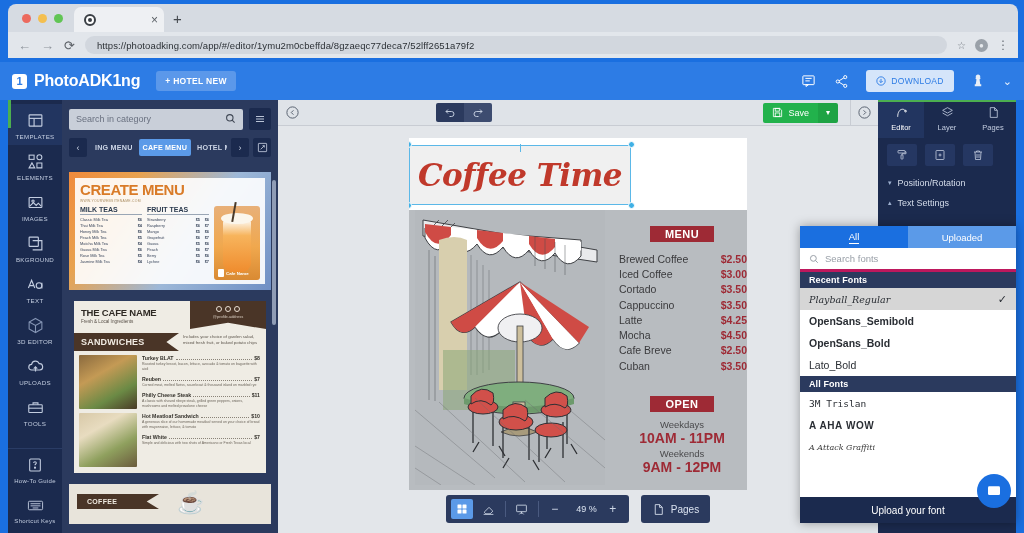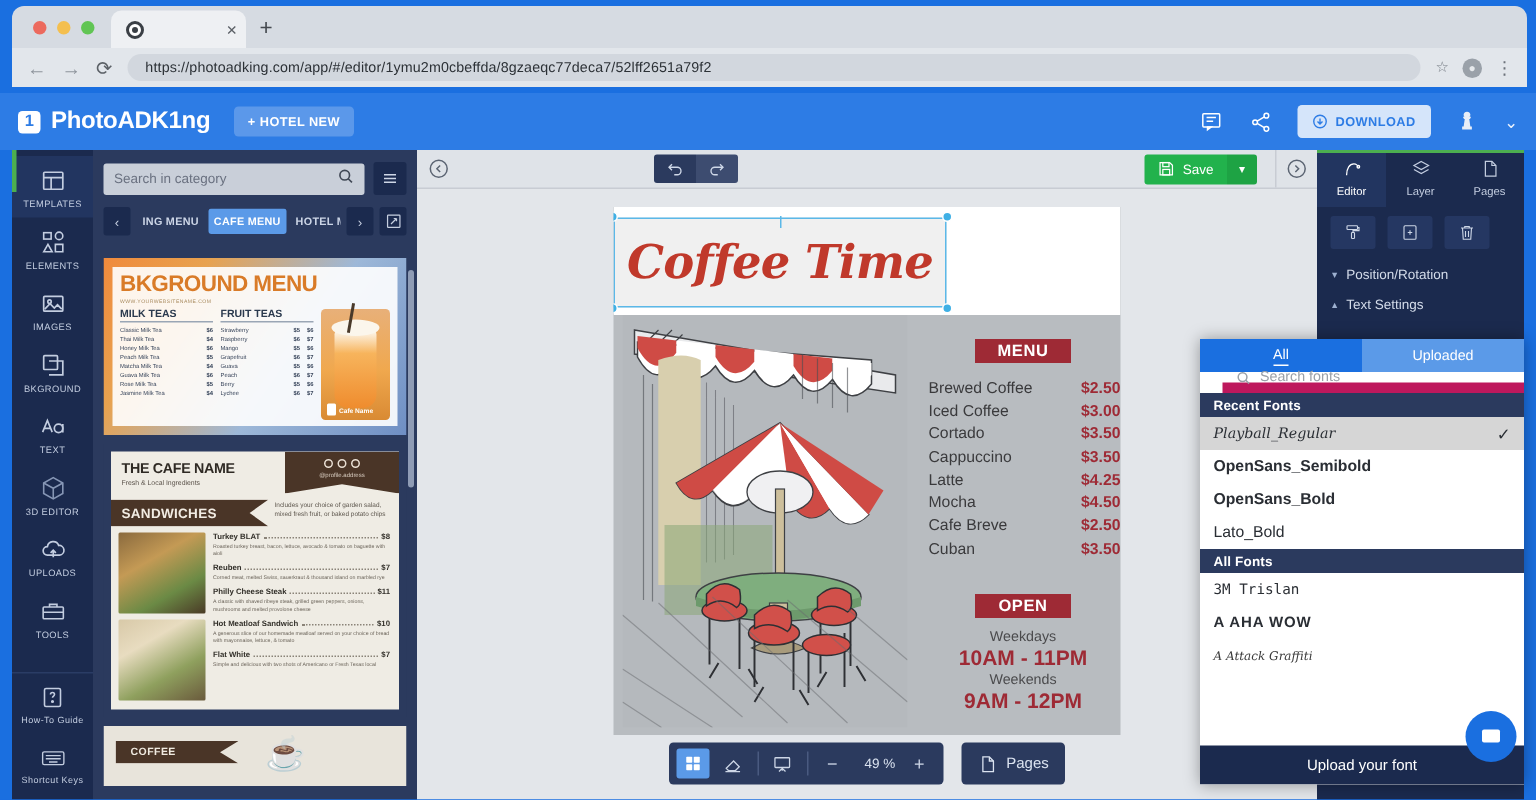--- a/index.html
+++ b/index.html
@@ -74,21 +74,21 @@
   #create-new-btn {
     margin-left: 16px; height: 20px; background: rgba(255,255,255,.22);
     border-radius: 3px; display: flex; align-items: center; gap: 4px;
     padding: 0 9px; font-size: 8.5px; letter-spacing: .3px; font-weight: bold;
   }
   #header-right { margin-left: auto; display: flex; align-items: center; gap: 16px; }
   .hicon { width: 17px; height: 17px; display: flex; align-items: center; justify-content: center; }
   #download-btn {
     height: 22px; background: rgba(255,255,255,.8); border-radius: 3px;
     display: flex; align-items: center; gap: 5px; padding: 0 10px;
-    color: #2d7ce5; font-size: 8.5px; font-weight: bold; letter-spacing: .3px;
+    color: #2d7ce5; font-size: 8.5px; font-weight: normal; letter-spacing: .3px;
   }
   #chevron-down-header { font-size: 11px; opacity: .9; }
 
   
   #left-rail {
     position: absolute; left: 8px; top: 100px; width: 54px; height: 433px;
     background: #1b2a4e; display: flex; flex-direction: column; align-items: center;
     padding-top: 4px;
   }
   #left-rail:before {
@@ -364,22 +364,22 @@
   }
   #fp-tabs { display: flex; height: 22px; }
   .fp-tab {
     flex: 1; display: flex; align-items: center; justify-content: center;
     font-size: 9.5px; color: #fff;
   }
   #fp-tab-all { background: #1a6fe0; }
   #fp-tab-all span { border-bottom: 1.5px solid #fff; padding-bottom: 1px; }
   #fp-tab-uploaded { background: #5b9ae8; }
   #fp-search {
-    height: 14px; display: flex; align-items: center; gap: 6px; padding: 0 9px;
-    color: #9aa0a8; font-size: 9.5px; border-bottom: 7px solid #be185d; margin-left: 15px;
+    height: 24px; display: flex; align-items: center; gap: 6px; padding: 0 9px;
+    color: #9aa0a8; font-size: 9.5px; border-bottom: 3px solid #be185d;
   }
   .fp-header {
     background: #2b3a5e; color: #fff; font-size: 9px; font-weight: bold;
     padding: 3px 9px; letter-spacing: .1px;
   }
   .fp-item {
     height: 22px; display: flex; align-items: center; padding: 0 9px;
     color: #2a2e34; font-size: 10.5px;
   }
   .fp-item.selected { background: #d6d6d6; }
@@ -611,21 +611,21 @@
         <rect x="3" y="3" width="18" height="18" rx="1"></rect>
           <path d="M16 8l-8 8M16 8h-4M16 8v4"></path>
       </svg>
     </div>
   </div>
 
   <div id="template-scroll">
 
     <div class="tpl" id="tpl-special">
       <div id="tpl-special-inner">
-        <div id="sp-title">BKGROUND MENU</div>
+        <div id="sp-title">CREATE MENU</div>
         <div id="sp-url">WWW.YOURWEBSITENAME.COM</div>
         <div id="sp-body">
           <div class="sp-col">
             <div class="sp-head">MILK TEAS</div>
             <div class="sp-row">
                 <span>Classic Milk Tea</span>
                 <span class="p">$6</span>
               </div>
             <div class="sp-row">
                 <span>Thai Milk Tea</span>

